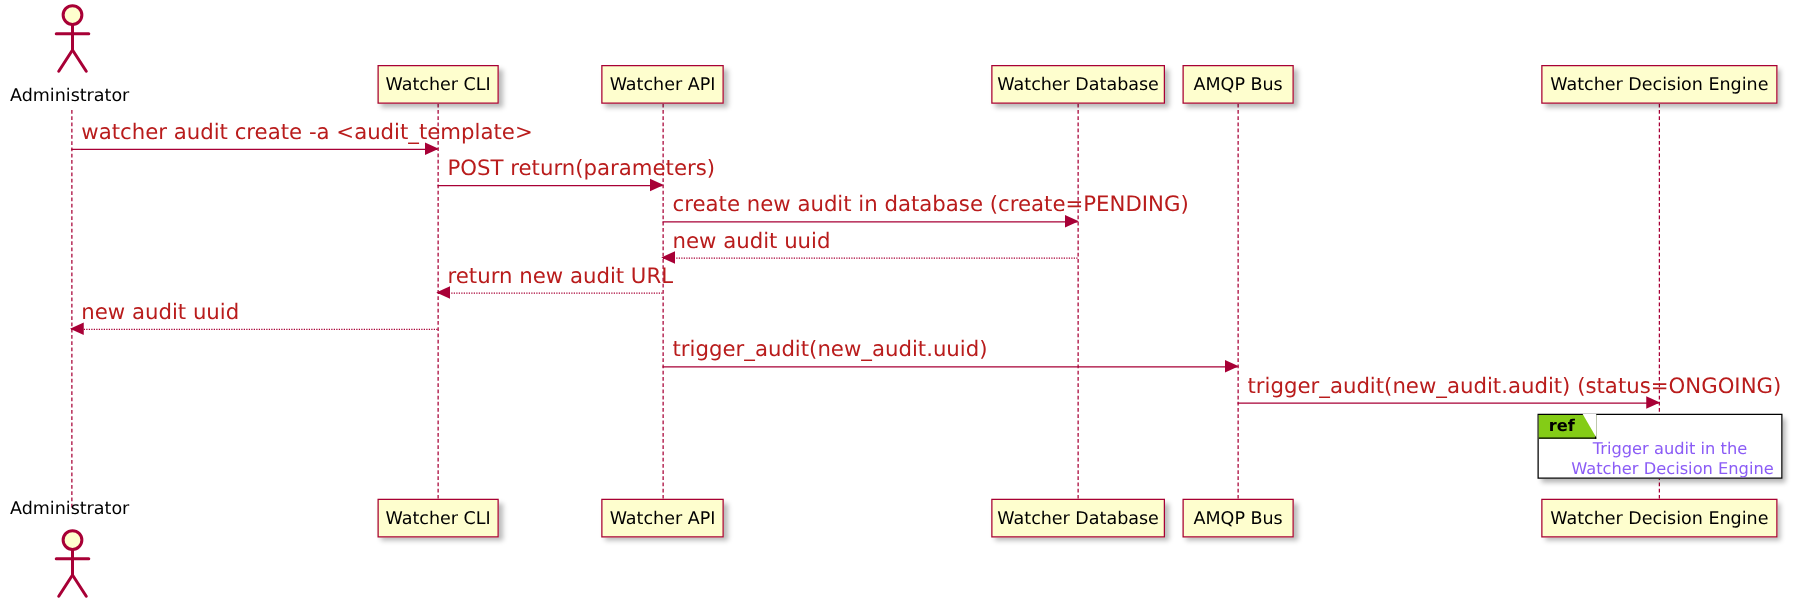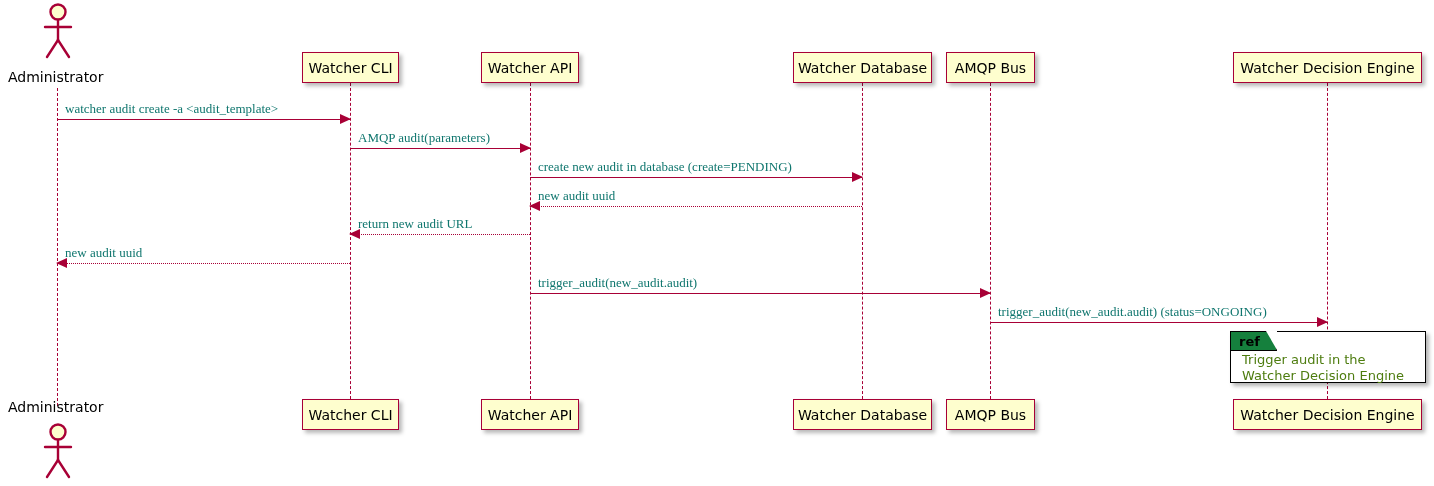--- a/index.html
+++ b/index.html
@@ -81,41 +81,40 @@
     right: -1px;
     border-left: 11px solid #A80036;
   }
   .msg .head.left {
     left: -1px;
     border-right: 11px solid #A80036;
   }
   .msg .label {
     position: absolute;
     bottom: 4px;
-    font-size: 13px;
-    color: #0f766e;
+    font-size: 17px;
+    color: #b91c1c;
     white-space: nowrap;
     line-height: 1;
-    font-family: Liberation Serif, serif;
   }
   .msg .label.start { left: 8px; }
   
   .ref-box {
     position: absolute;
     box-sizing: border-box;
     background: #FFFFFF;
     border: 1.5px solid #000000;
     box-shadow: 3px 3px 4px rgba(0,0,0,0.30);
     z-index: 5;
   }
   .ref-tab {
     position: absolute;
     left: 0; top: 0;
     height: 18px;
-    background: #15803d;
+    background: #84cc16;
     border-right: 1.5px solid #000;
     border-bottom: 1.5px solid #000;
     font-size: 13px;
     font-weight: bold;
     color: #000;
     display: flex;
     align-items: center;
     padding: 0 16px 0 8px;
     line-height: 1;
   }
@@ -123,24 +122,25 @@
     content: "";
     position: absolute;
     right: -1.5px;
     top: -1.5px;
     width: 0; height: 0;
     border-top: 19.5px solid #FFFFFF;
     border-left: 11px solid transparent;
   }
   .ref-body {
     position: absolute;
-    left: 1px; right: 0;
+    left: 16px; right: 0;
     top: 20px;
     font-size: 13px;
-    color: #4d7c0f;
+    color: #8b5cf6;
+    text-align: center;
     line-height: 16px;
     padding: 0 10px;
   }
   .ref-body div { white-space: nowrap; }
 </style>
 </head>
 <body>
 
 <div id="diagram">
 
@@ -182,21 +182,21 @@
 
   <div class="msg" style="left:57px; top:119px; width:293px;">
     <div class="line"></div>
     <div class="head right"></div>
     <div class="label start">watcher audit create -a &lt;audit_template&gt;</div>
   </div>
 
   <div class="msg" style="left:350px; top:148px; width:180px;">
     <div class="line"></div>
     <div class="head right"></div>
-    <div class="label start">AMQP audit(parameters)</div>
+    <div class="label start">POST return(parameters)</div>
   </div>
 
   <div class="msg" style="left:530px; top:177px; width:332px;">
     <div class="line"></div>
     <div class="head right"></div>
     <div class="label start">create new audit in database (create=PENDING)</div>
   </div>
 
   <div class="msg dotted" style="left:530px; top:206px; width:332px;">
     <div class="line"></div>
@@ -212,21 +212,21 @@
 
   <div class="msg dotted" style="left:57px; top:263px; width:293px;">
     <div class="line"></div>
     <div class="head left"></div>
     <div class="label start">new audit uuid</div>
   </div>
 
   <div class="msg" style="left:530px; top:293px; width:460px;">
     <div class="line"></div>
     <div class="head right"></div>
-    <div class="label start">trigger_audit(new_audit.audit)</div>
+    <div class="label start">trigger_audit(new_audit.uuid)</div>
   </div>
 
   <div class="msg" style="left:990px; top:322px; width:337px;">
     <div class="line"></div>
     <div class="head right"></div>
     <div class="label start">trigger_audit(new_audit.audit) (status=ONGOING)</div>
   </div>
 
   <div class="ref-box" style="left:1230px; top:331px; width:196px; height:52px;">
     <div class="ref-tab">ref</div>

